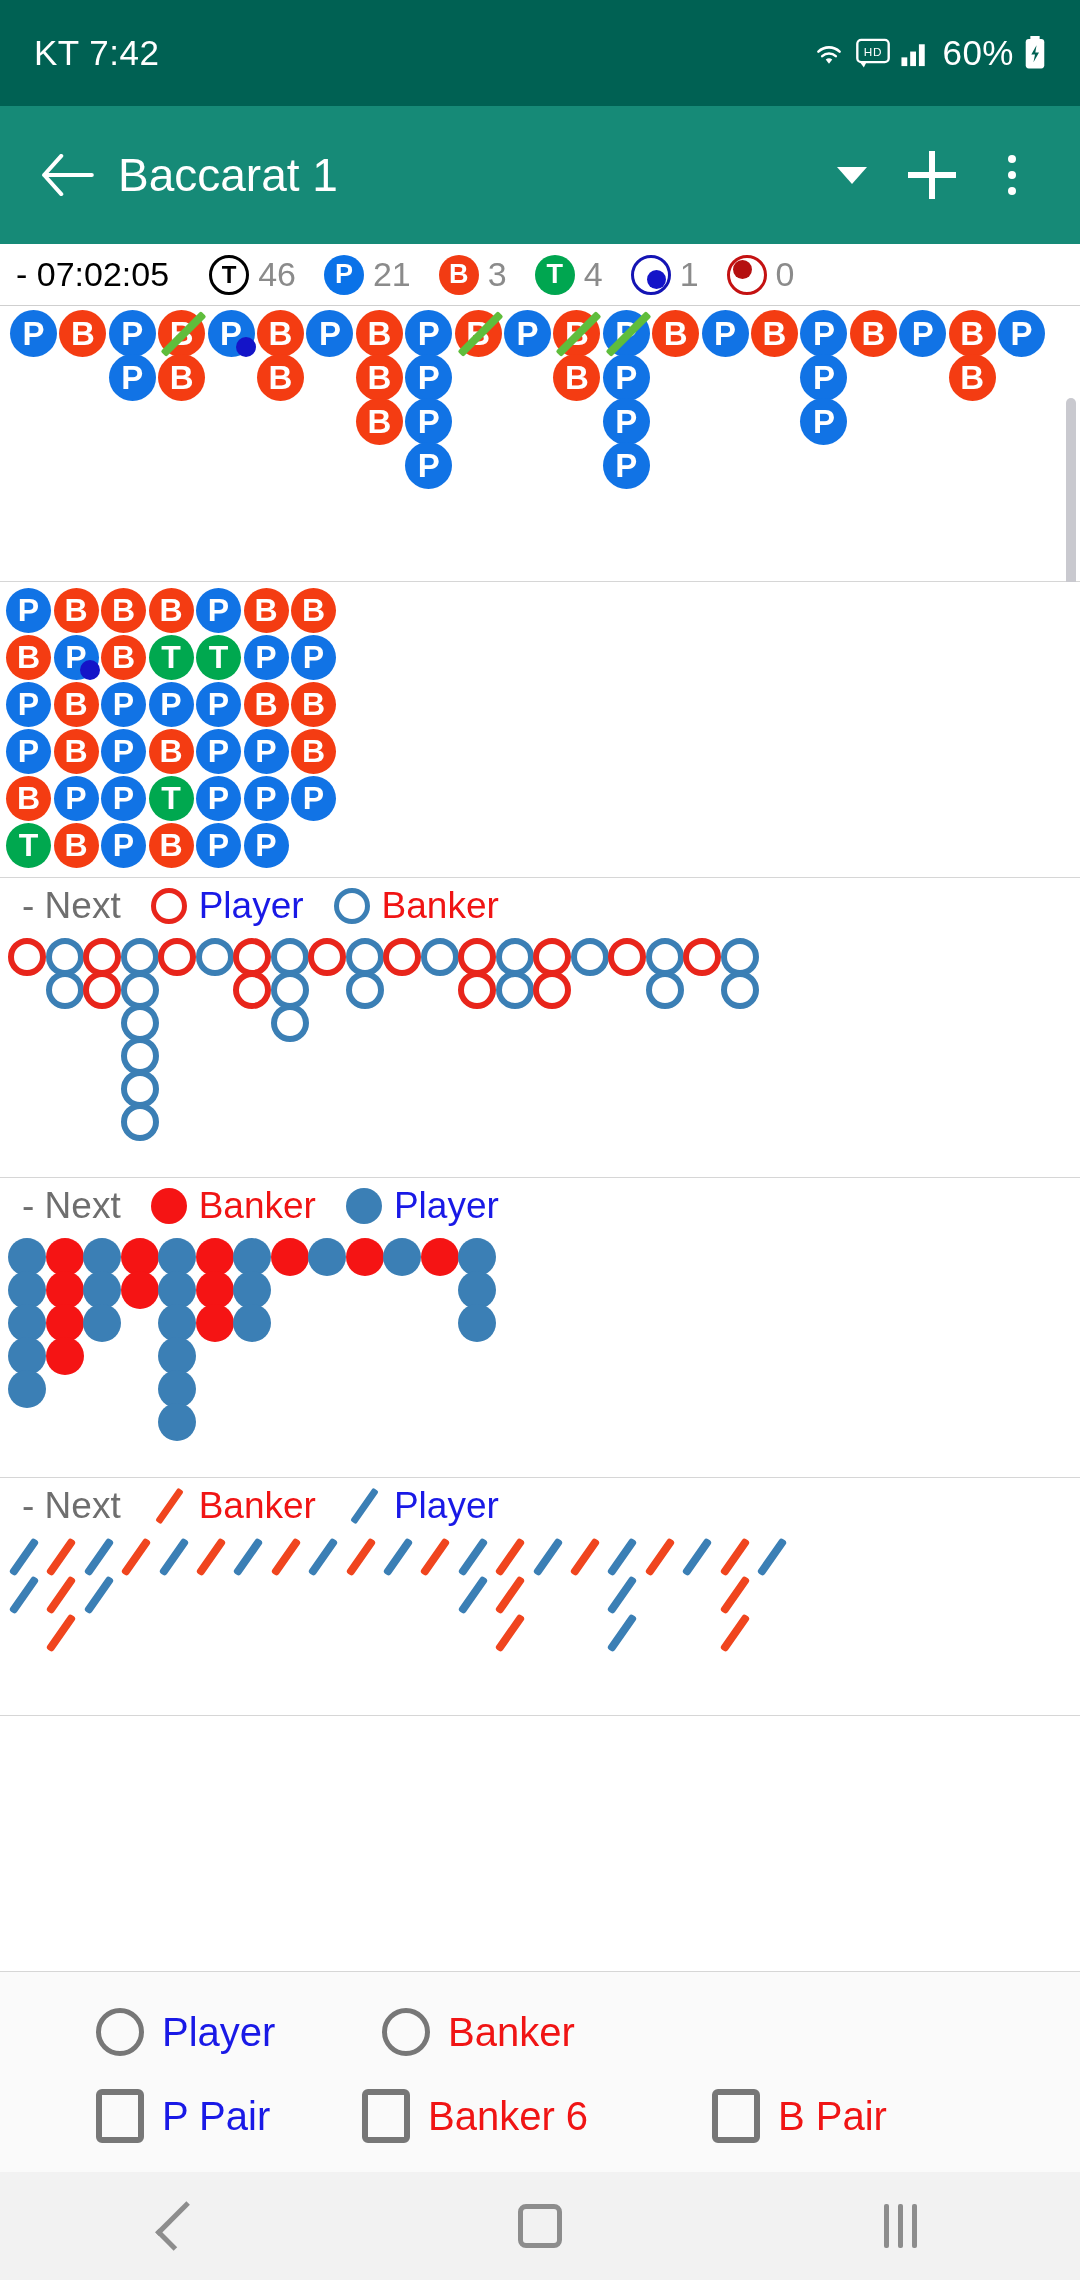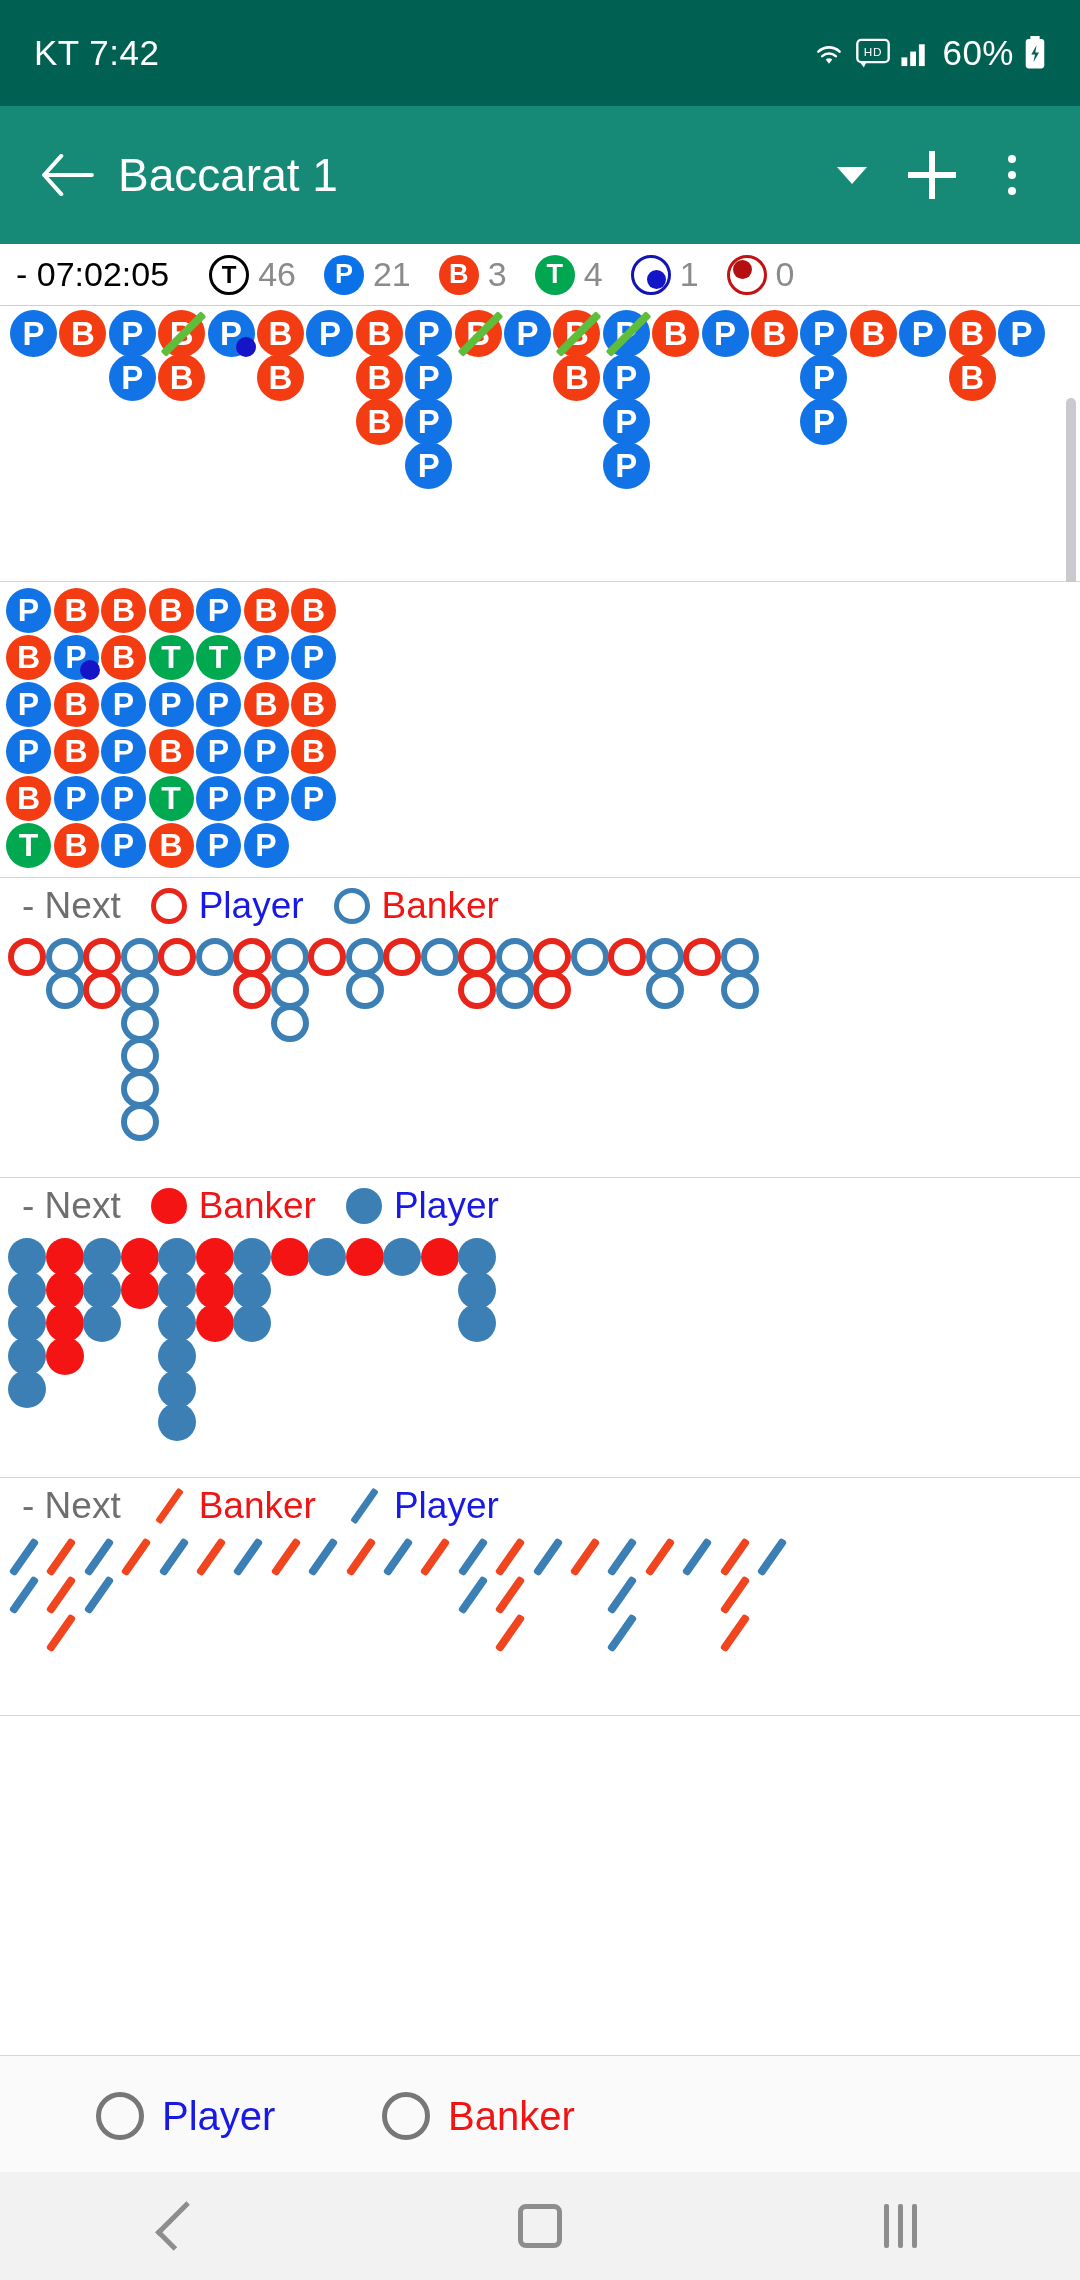--- a/index.html
+++ b/index.html
@@ -484,20 +484,34 @@
     <div class="ctl-row">
       <div class="ctl c1">
         <span class="radio"></span>
         <span class="ctl-lbl lbl-blue">Player</span>
       </div>
       <div class="ctl c3">
         <span class="radio"></span>
         <span class="ctl-lbl lbl-red">Banker</span>
       </div>
     </div>
+    <div class="ctl-row">
+      <div class="ctl c1">
+        <span class="checkbox"></span>
+        <span class="ctl-lbl lbl-blue">P Pair</span>
+      </div>
+      <div class="ctl c2">
+        <span class="checkbox"></span>
+        <span class="ctl-lbl lbl-red">Banker 6</span>
+      </div>
+      <div class="ctl c3">
+        <span class="checkbox"></span>
+        <span class="ctl-lbl lbl-red">B Pair</span>
+      </div>
+    </div>
   </div>
 
 
   <div class="navbar">
     <div class="nv">
         <span class="nv-back"></span>
       </div>
     <div class="nv">
         <span class="nv-home"></span>
       </div>

